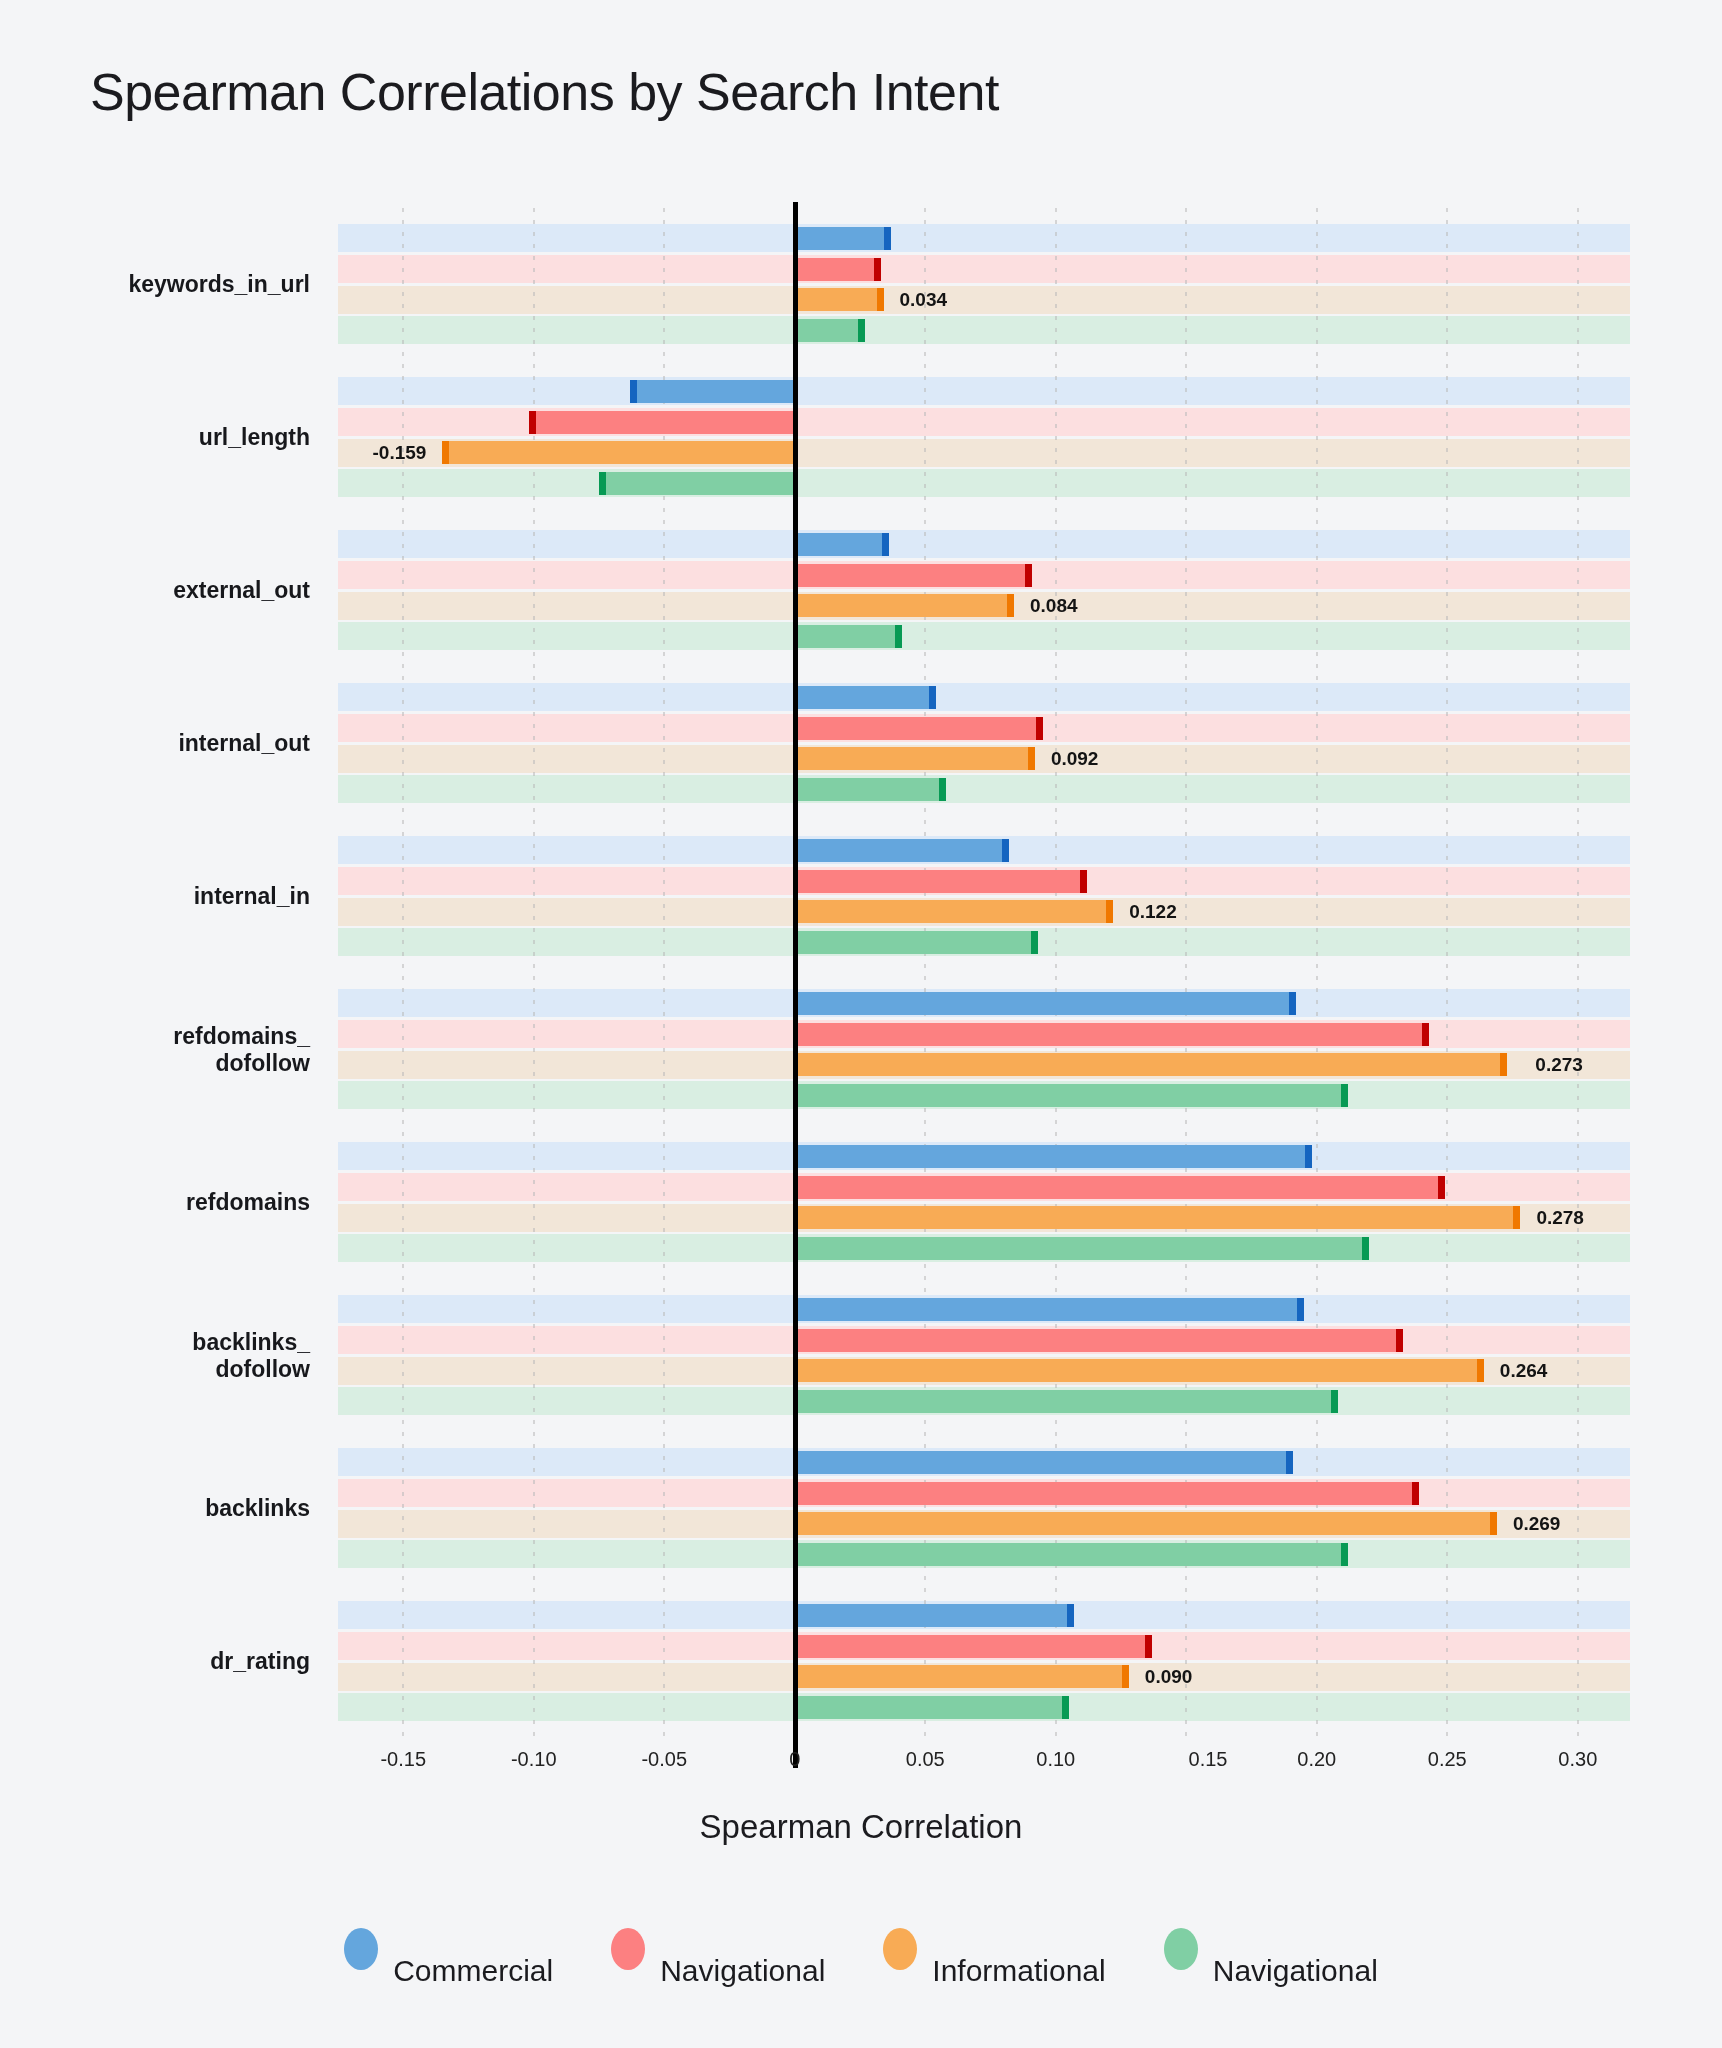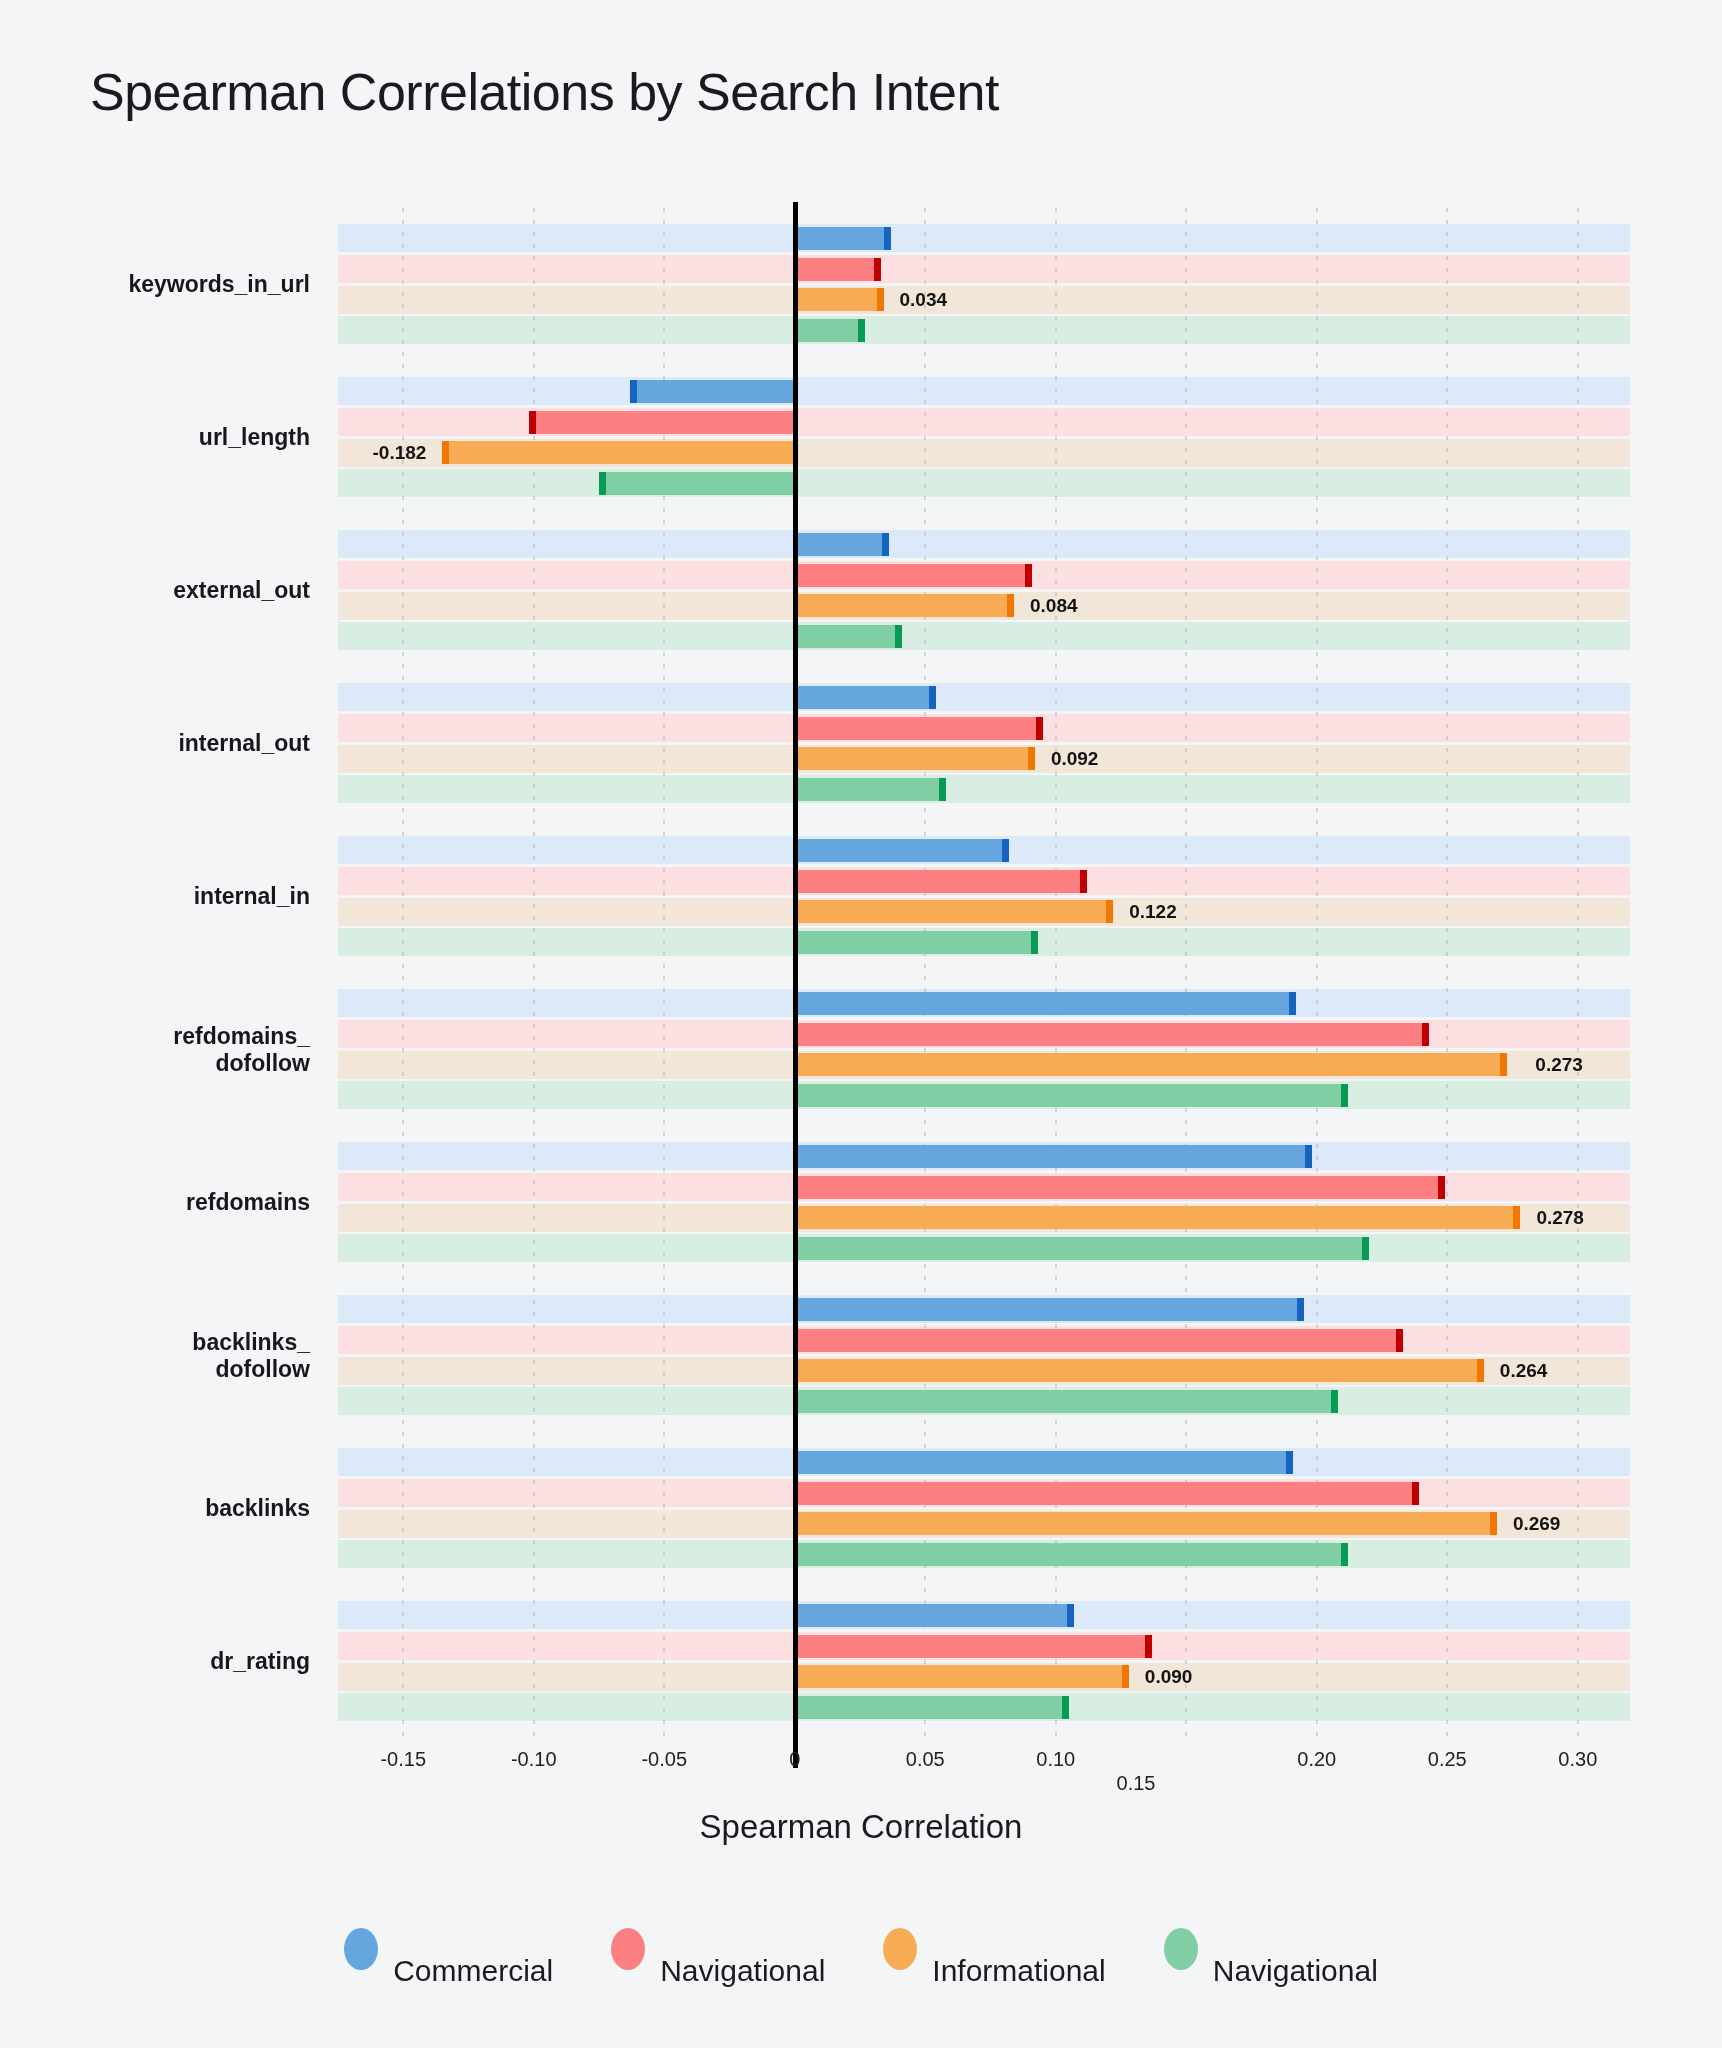--- a/index.html
+++ b/index.html
@@ -303,40 +303,40 @@
         </div>
         <div class="bar c3" style="left: 456.768px; width: 274.061px; top: 1488.08px; height: 22.644px;">
           <span class="cap" style="right: 0px;"></span>
         </div>
       </div>
     <div id="zero">
         <div class="zeroline" style="left: 454.768px;"></div>
       </div>
     <div id="vlabels">
         <div class="vlabel" style="top: 91.8px; left: 561.511px;">0.034</div>
-        <div class="vlabel" style="top: 244.8px; left: 88.404px; transform: translate(-100%, -50%);">-0.182</div>
+        <div class="vlabel" style="top: 244.8px; left: 88.404px; transform: translate(-100%, -50%);">-0.159</div>
         <div class="vlabel" style="top: 397.8px; left: 692.016px;">0.084</div>
         <div class="vlabel" style="top: 550.8px; left: 712.897px;">0.092</div>
         <div class="vlabel" style="top: 703.8px; left: 791.2px;">0.122</div>
         <div class="vlabel" style="top: 856.8px; left: 1185.33px; margin-left: 12px;">0.273</div>
         <div class="vlabel" style="top: 1009.8px; left: 1198.38px;">0.278</div>
         <div class="vlabel" style="top: 1162.8px; left: 1161.83px;">0.264</div>
         <div class="vlabel" style="top: 1315.8px; left: 1174.88px;">0.269</div>
         <div class="vlabel" style="top: 1468.8px; left: 806.861px;">0.090</div>
       </div>
   </div>
 
   <div class="xticks">
       <div class="xtick" style="left: 65.2525px;">-0.15</div>
       <div class="xtick" style="left: 195.758px;">-0.10</div>
       <div class="xtick" style="left: 326.263px;">-0.05</div>
       <div class="xtick" style="left: 456.768px;">0</div>
       <div class="xtick" style="left: 587.273px;">0.05</div>
       <div class="xtick" style="left: 717.778px;">0.10</div>
-      <div class="xtick" style="left: 798px; margin-top: 24px;">0.15</div>
+      <div class="xtick" style="left: 870px;">0.15</div>
       <div class="xtick" style="left: 978.788px;">0.20</div>
       <div class="xtick" style="left: 1109.29px;">0.25</div>
       <div class="xtick" style="left: 1239.8px;">0.30</div>
     </div>
 
   <div class="xaxis-title">Spearman Correlation</div>
 
   <div class="legend" id="legend">
       <div class="legend-item">
         <span class="legend-dot" style="background: rgb(100, 166, 221);"></span>

